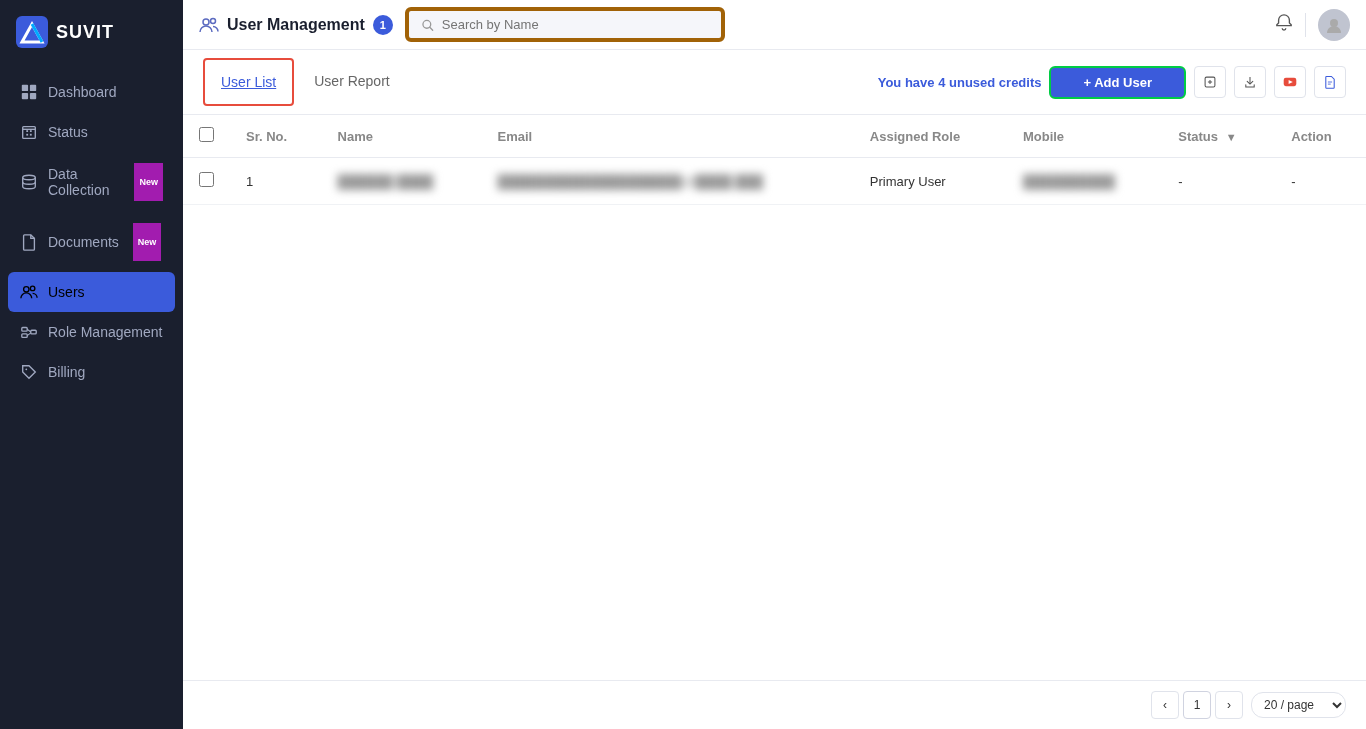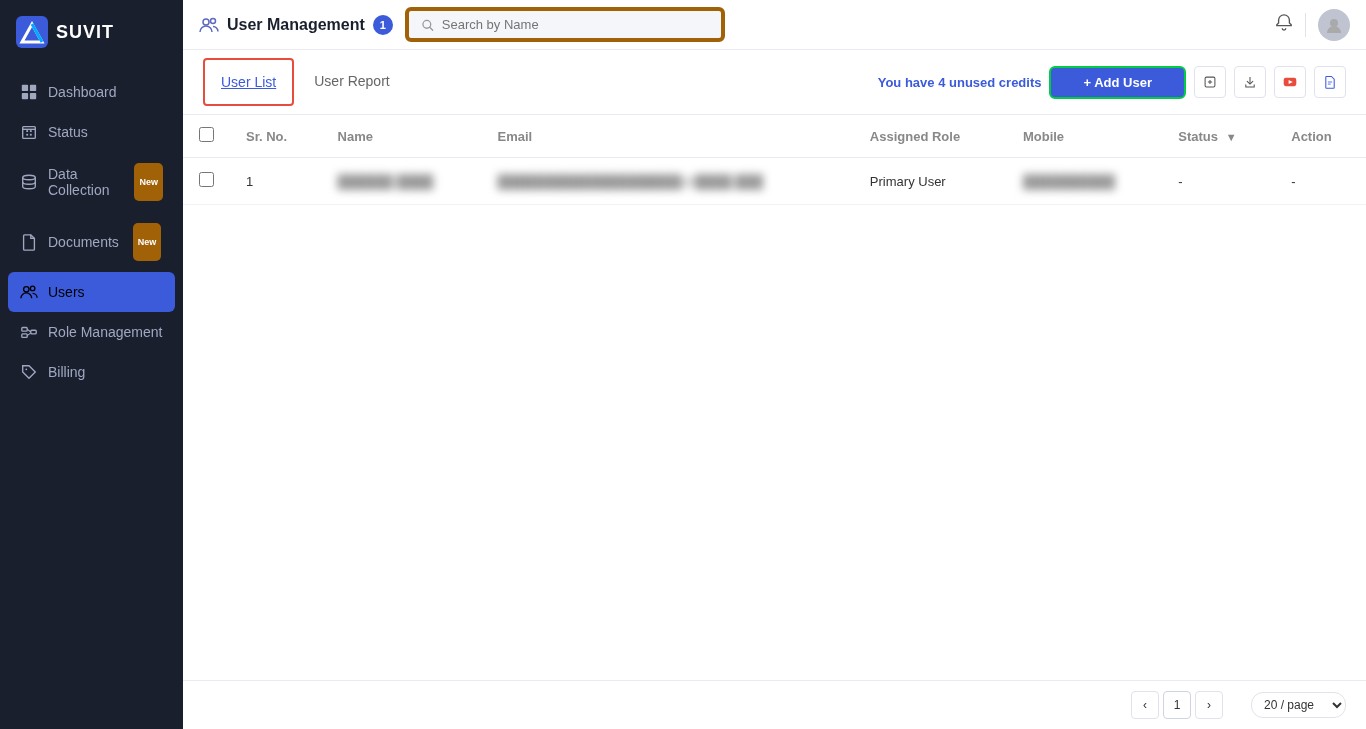--- a/index.html
+++ b/index.html
@@ -41,26 +41,26 @@
       padding: 11px 20px;
       color: #a0a8c0;
       font-size: 14px;
       cursor: pointer;
       position: relative;
       text-decoration: none;
     }
     .nav-item.active { background: #3b5bdb; color: #000000; border-radius: 6px; margin: 0 8px; padding: 11px 12px; }
     .nav-item .nav-icon { width: 18px; height: 18px; flex-shrink: 0; }
     .nav-badge {
-      background: #a16207;
+      background: #a21caf;
       color: #fff;
       font-size: 9px;
       font-weight: 700;
       padding: 14px 5px;
-      border-radius: 5px;
+      border-radius: 0;
       margin-left: 4px;
     }
 
     
     .main {
       flex: 1;
       display: flex;
       flex-direction: column;
       overflow: hidden;
     }
@@ -284,21 +284,21 @@
       color: #333;
     }
     .page-select {
       border: 1px solid #e0e3eb;
       border-radius: 12px;
       padding: 4px 8px;
       font-size: 12px;
       color: #333;
       cursor: pointer;
       background: #fff;
-      margin-left: 24px;
+      margin-left: 4px;
     }
 
     .filter-icon {
       font-size: 11px;
       color: #888;
       margin-left: 4px;
     }
   </style>
 </head>
 <body>

